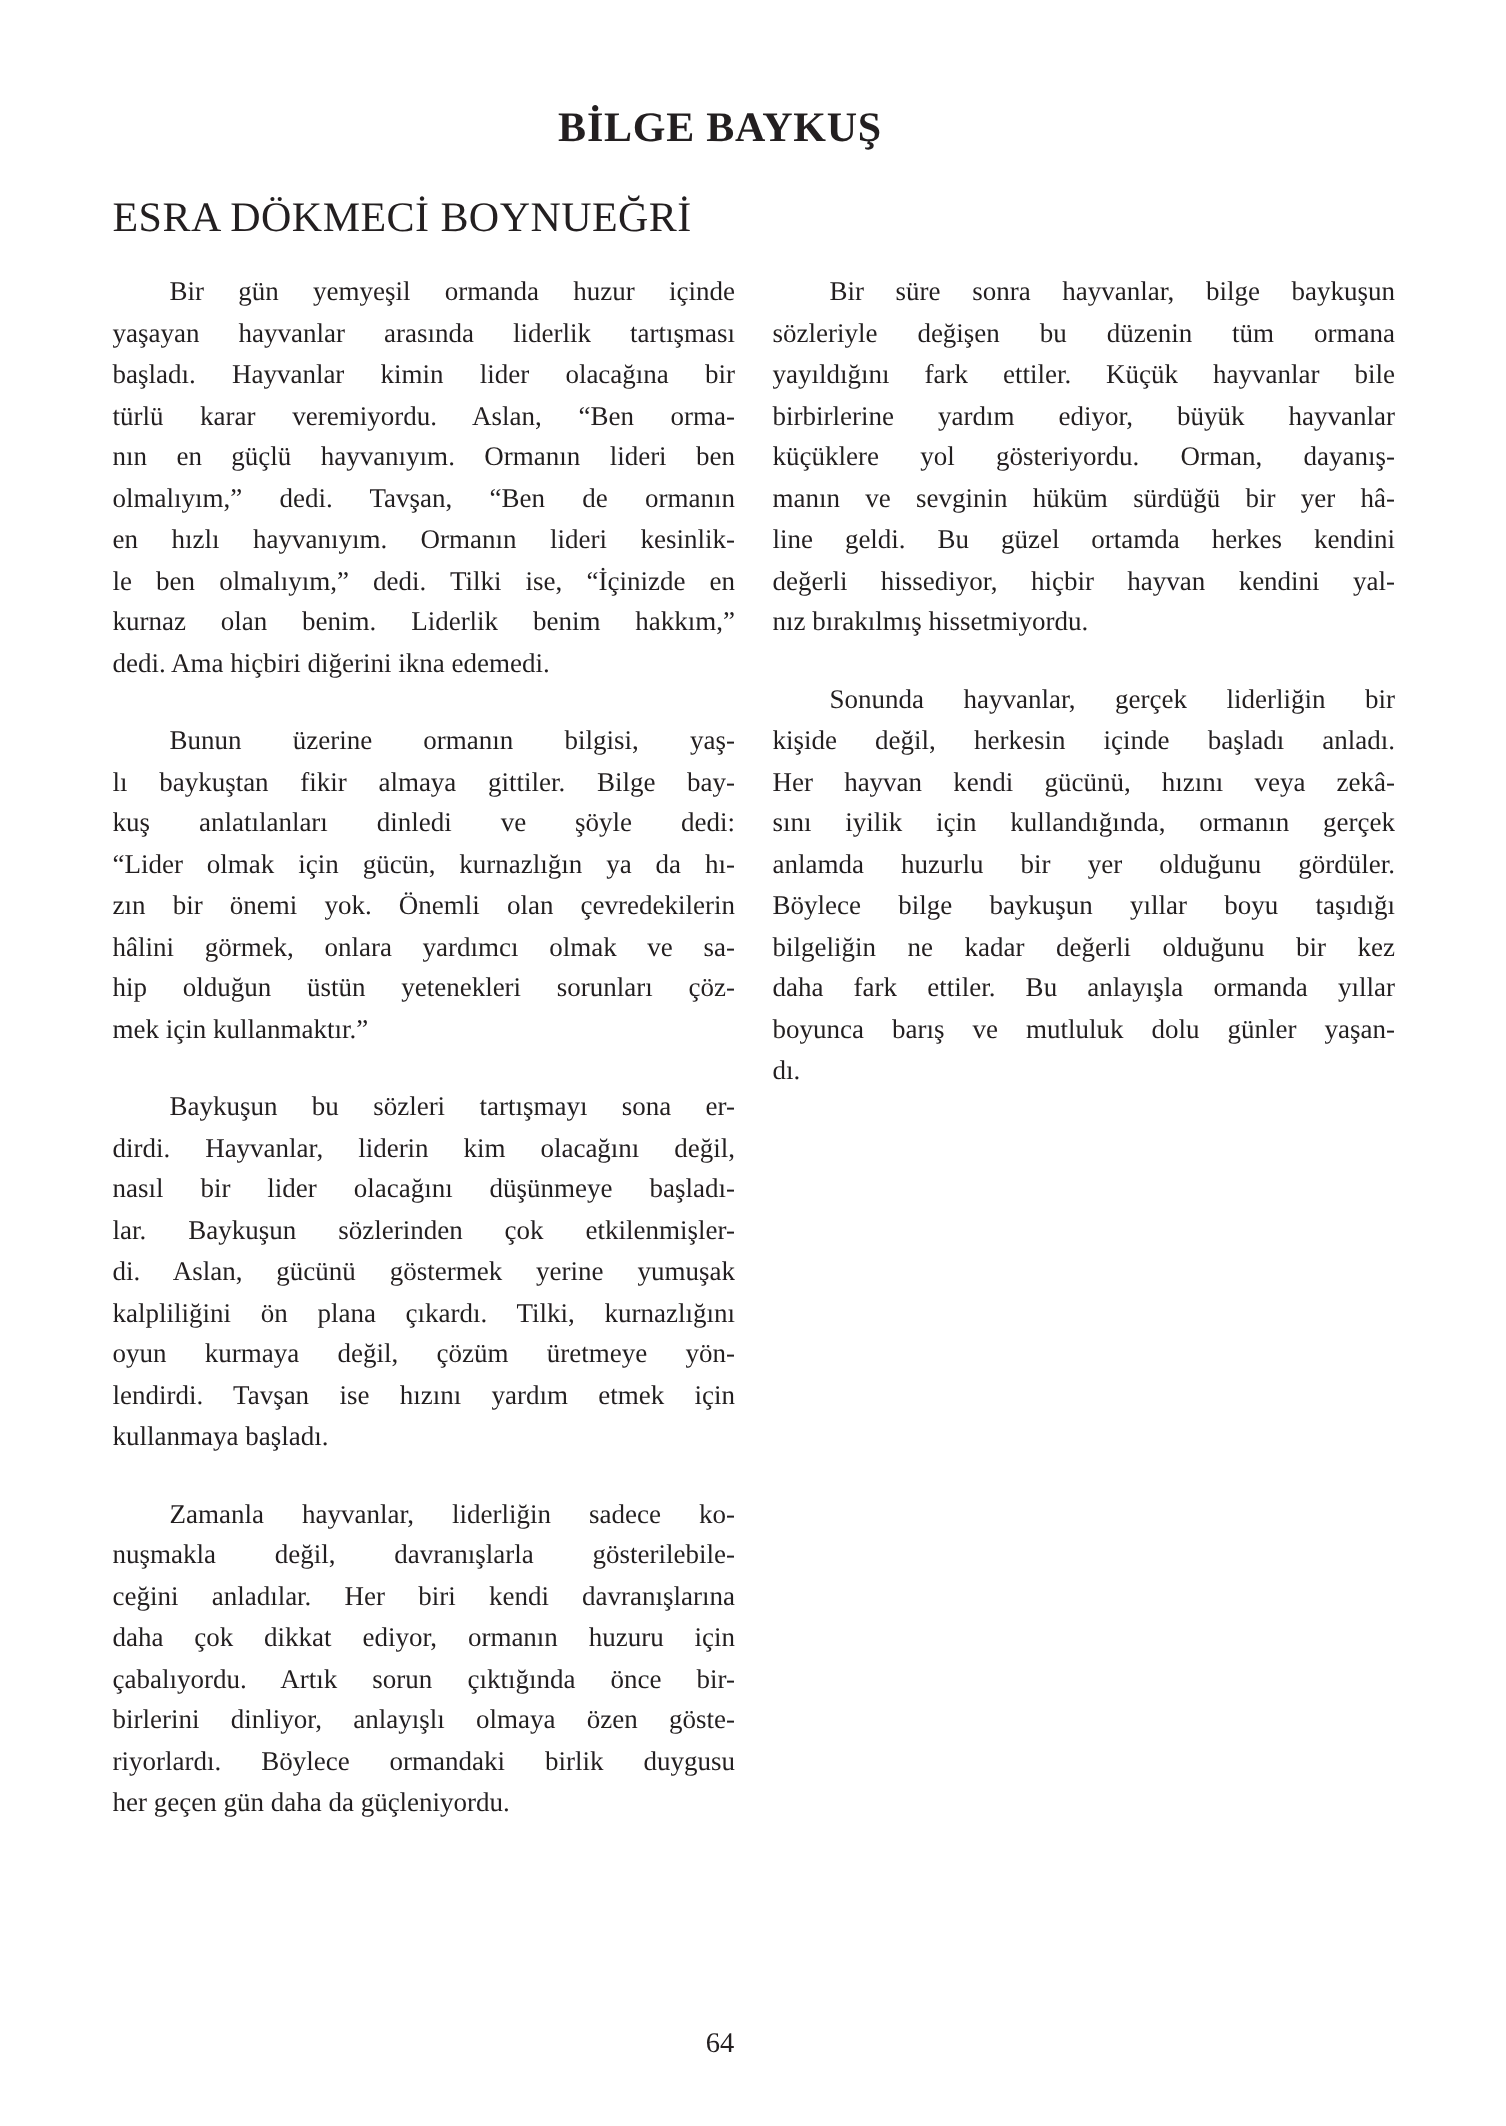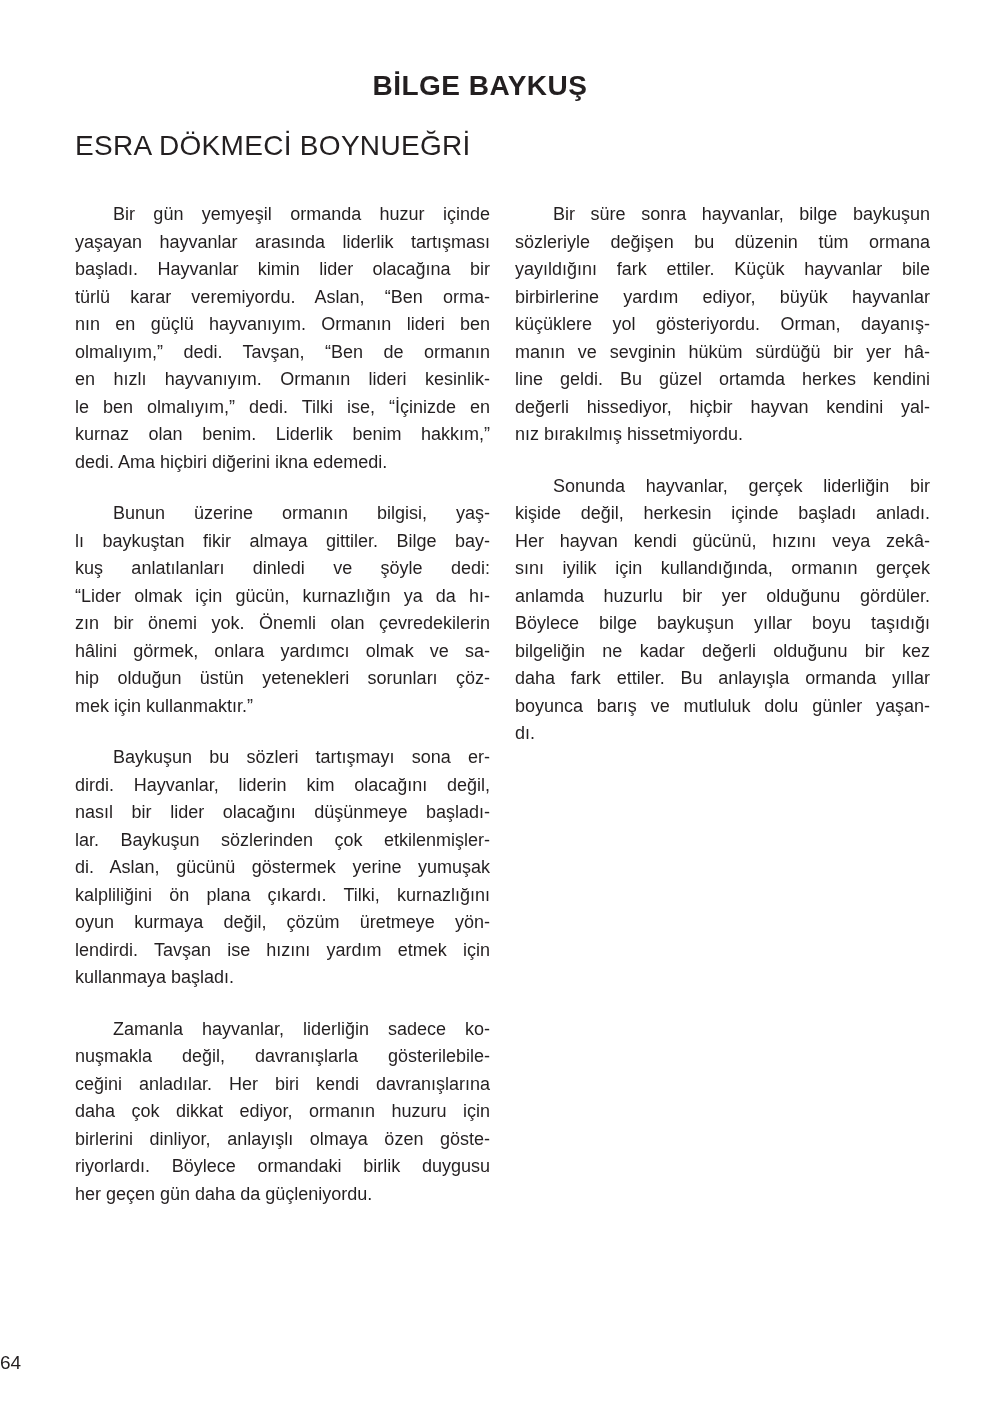--- a/index.html
+++ b/index.html
@@ -5,21 +5,21 @@
   html, body {
     margin: 0;
     padding: 0;
     background: #ffffff;
   }
   .page {
     position: relative;
     width: 960px;
     height: 1417px;
     background: #ffffff;
-    font-family: Liberation Sans, sans-serif;
+    font-family: Liberation Serif, serif;
     color: #231f20;
     overflow: hidden;
   }
   .title {
     position: absolute;
     top: 70px;
     left: 0;
     right: 0;
     text-align: center;
     font-size: 28px;
@@ -34,21 +34,20 @@
     font-size: 28px;
     font-weight: 400;
     letter-spacing: 0.3px;
   }
   .columns {
     position: absolute;
     top: 181px;
     left: 75px;
     display: flex;
     gap: 25px;
-    margin-top: 20px;
   }
   .column {
     width: 415px;
   }
   .paragraph {
     margin: 0 0 24px 0;
   }
   .line {
     font-size: 18px;
     line-height: 27.5px;
@@ -61,21 +60,21 @@
     padding-left: 38px;
   }
   .line.last {
     text-align-last: left;
   }
   .page-number {
     position: absolute;
     top: 1352px;
     left: 0;
     right: 0;
-    text-align: left;
+    text-align: center;
     font-size: 19px;
   }
 </style>
 </head>
 <body>
 
 <div class="page" style="color: rgb(35, 31, 32); background: rgb(255, 255, 255);">
   <h1 class="title">BİLGE BAYKUŞ</h1>
   <div class="author">ESRA DÖKMECİ BOYNUEĞRİ</div>
   <div class="columns">
@@ -111,20 +110,21 @@
           <div class="line">kalpliliğini ön plana çıkardı. Tilki, kurnazlığını</div>
           <div class="line">oyun kurmaya değil, çözüm üretmeye yön-</div>
           <div class="line">lendirdi. Tavşan ise hızını yardım etmek için</div>
           <div class="line last">kullanmaya başladı.</div>
         </div>
         <div class="paragraph">
           <div class="line first">Zamanla hayvanlar, liderliğin sadece ko-</div>
           <div class="line">nuşmakla değil, davranışlarla gösterilebile-</div>
           <div class="line">ceğini anladılar. Her biri kendi davranışlarına</div>
           <div class="line">daha çok dikkat ediyor, ormanın huzuru için</div>
+          <div class="line">çabalıyordu. Artık sorun çıktığında önce bir-</div>
           <div class="line">birlerini dinliyor, anlayışlı olmaya özen göste-</div>
           <div class="line">riyorlardı. Böylece ormandaki birlik duygusu</div>
           <div class="line last">her geçen gün daha da güçleniyordu.</div>
         </div>
       </div>
     <div class="column">
         <div class="paragraph">
           <div class="line first">Bir süre sonra hayvanlar, bilge baykuşun</div>
           <div class="line">sözleriyle değişen bu düzenin tüm ormana</div>
           <div class="line">yayıldığını fark ettiler. Küçük hayvanlar bile</div>

